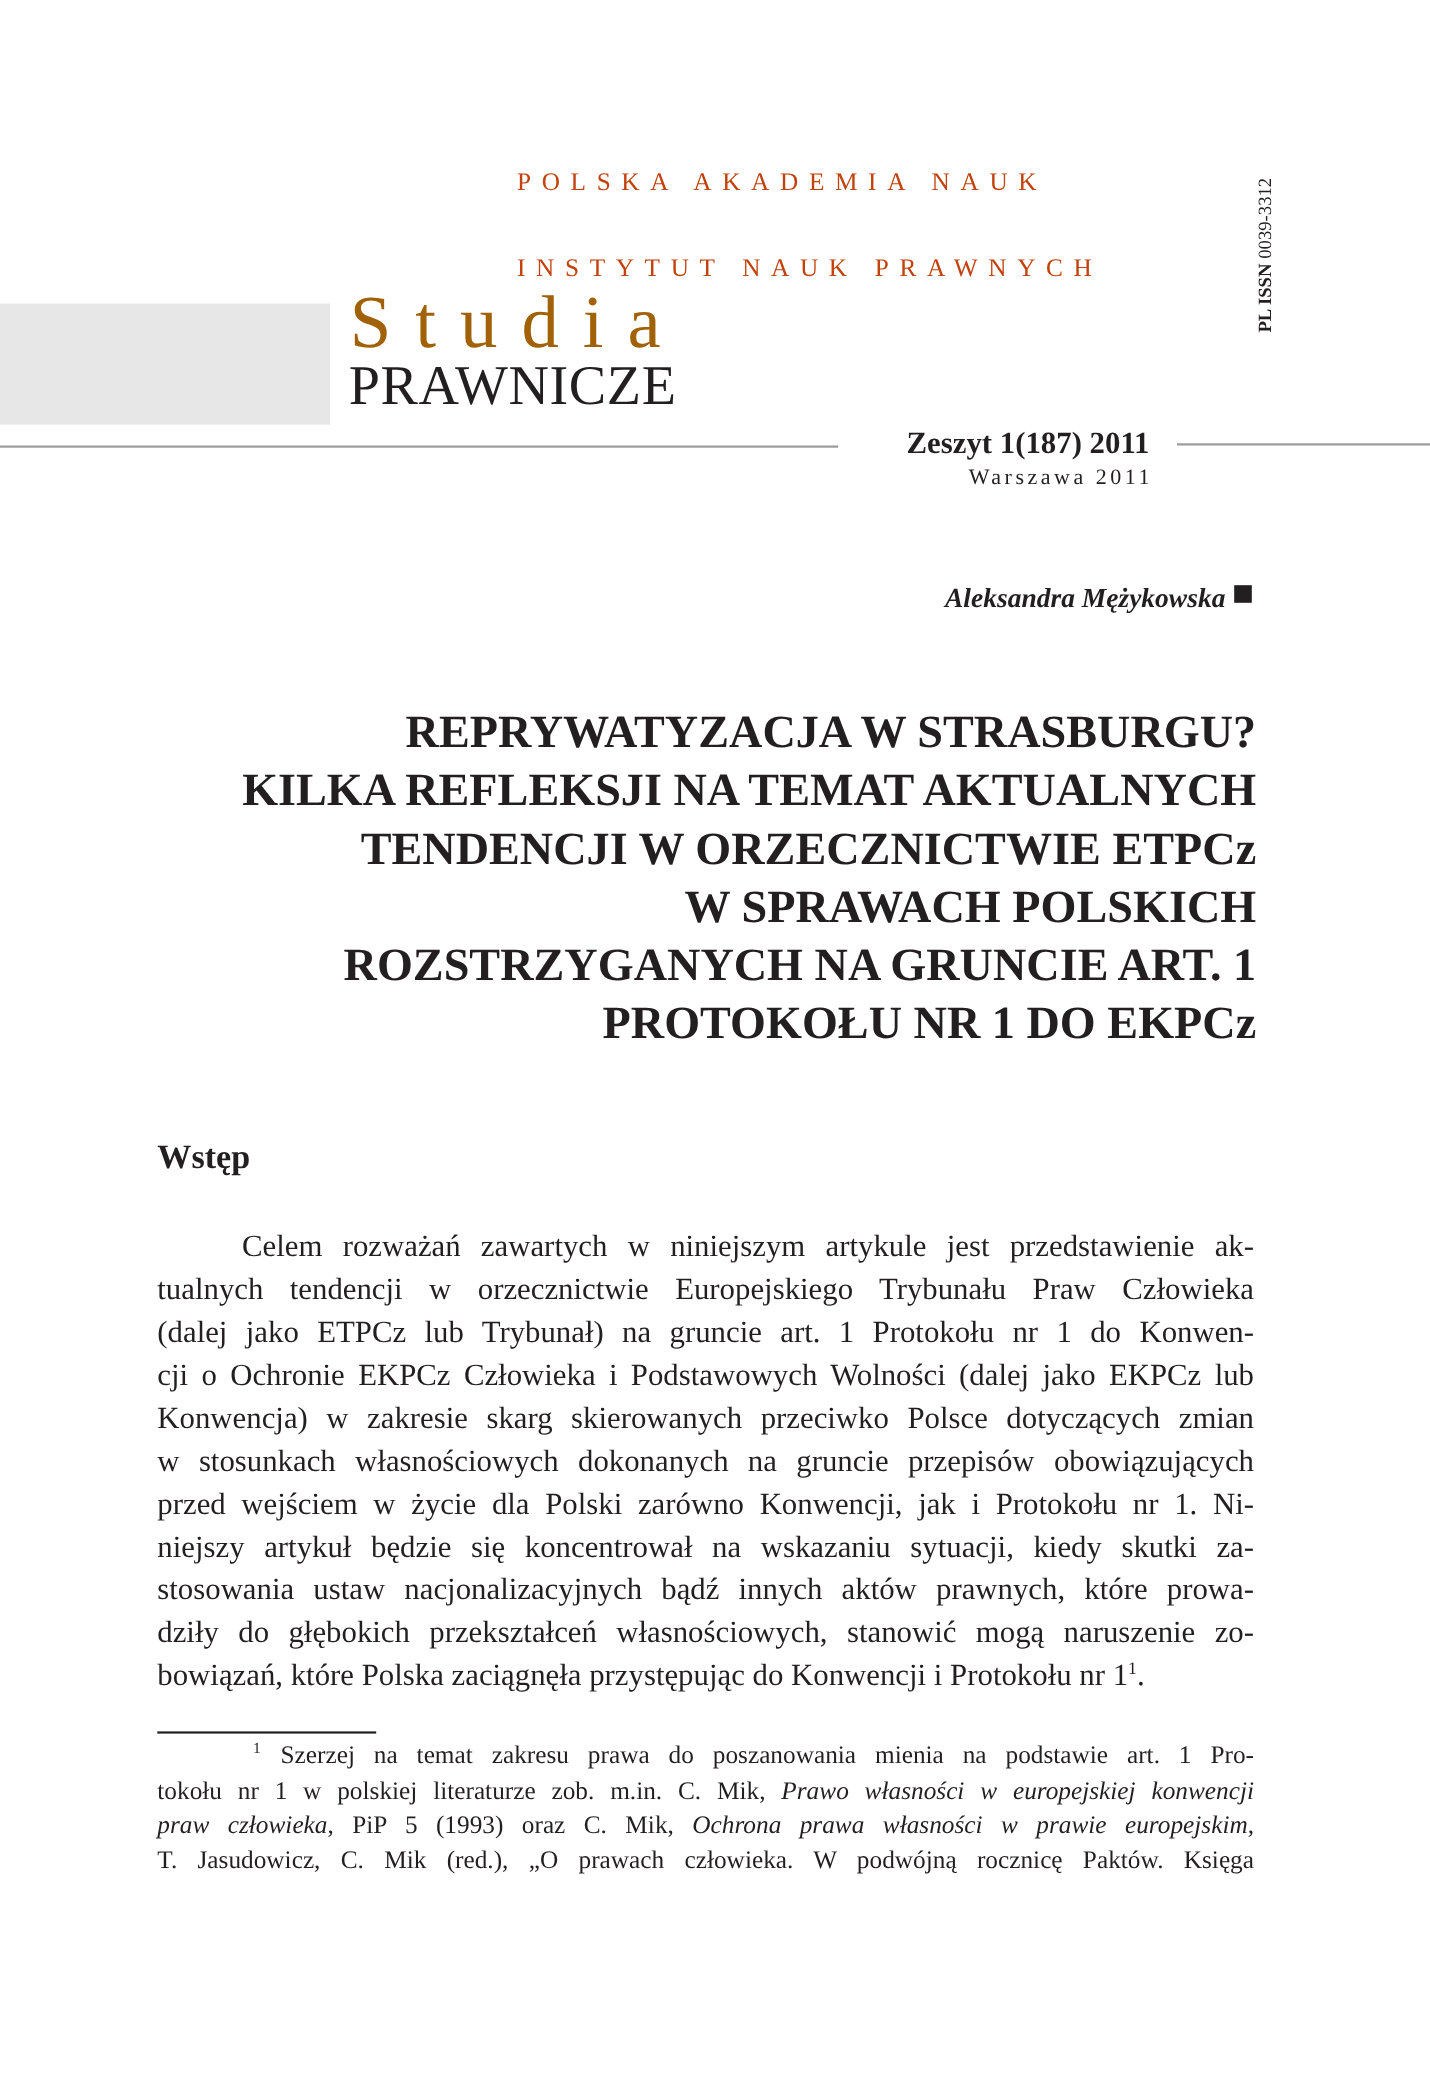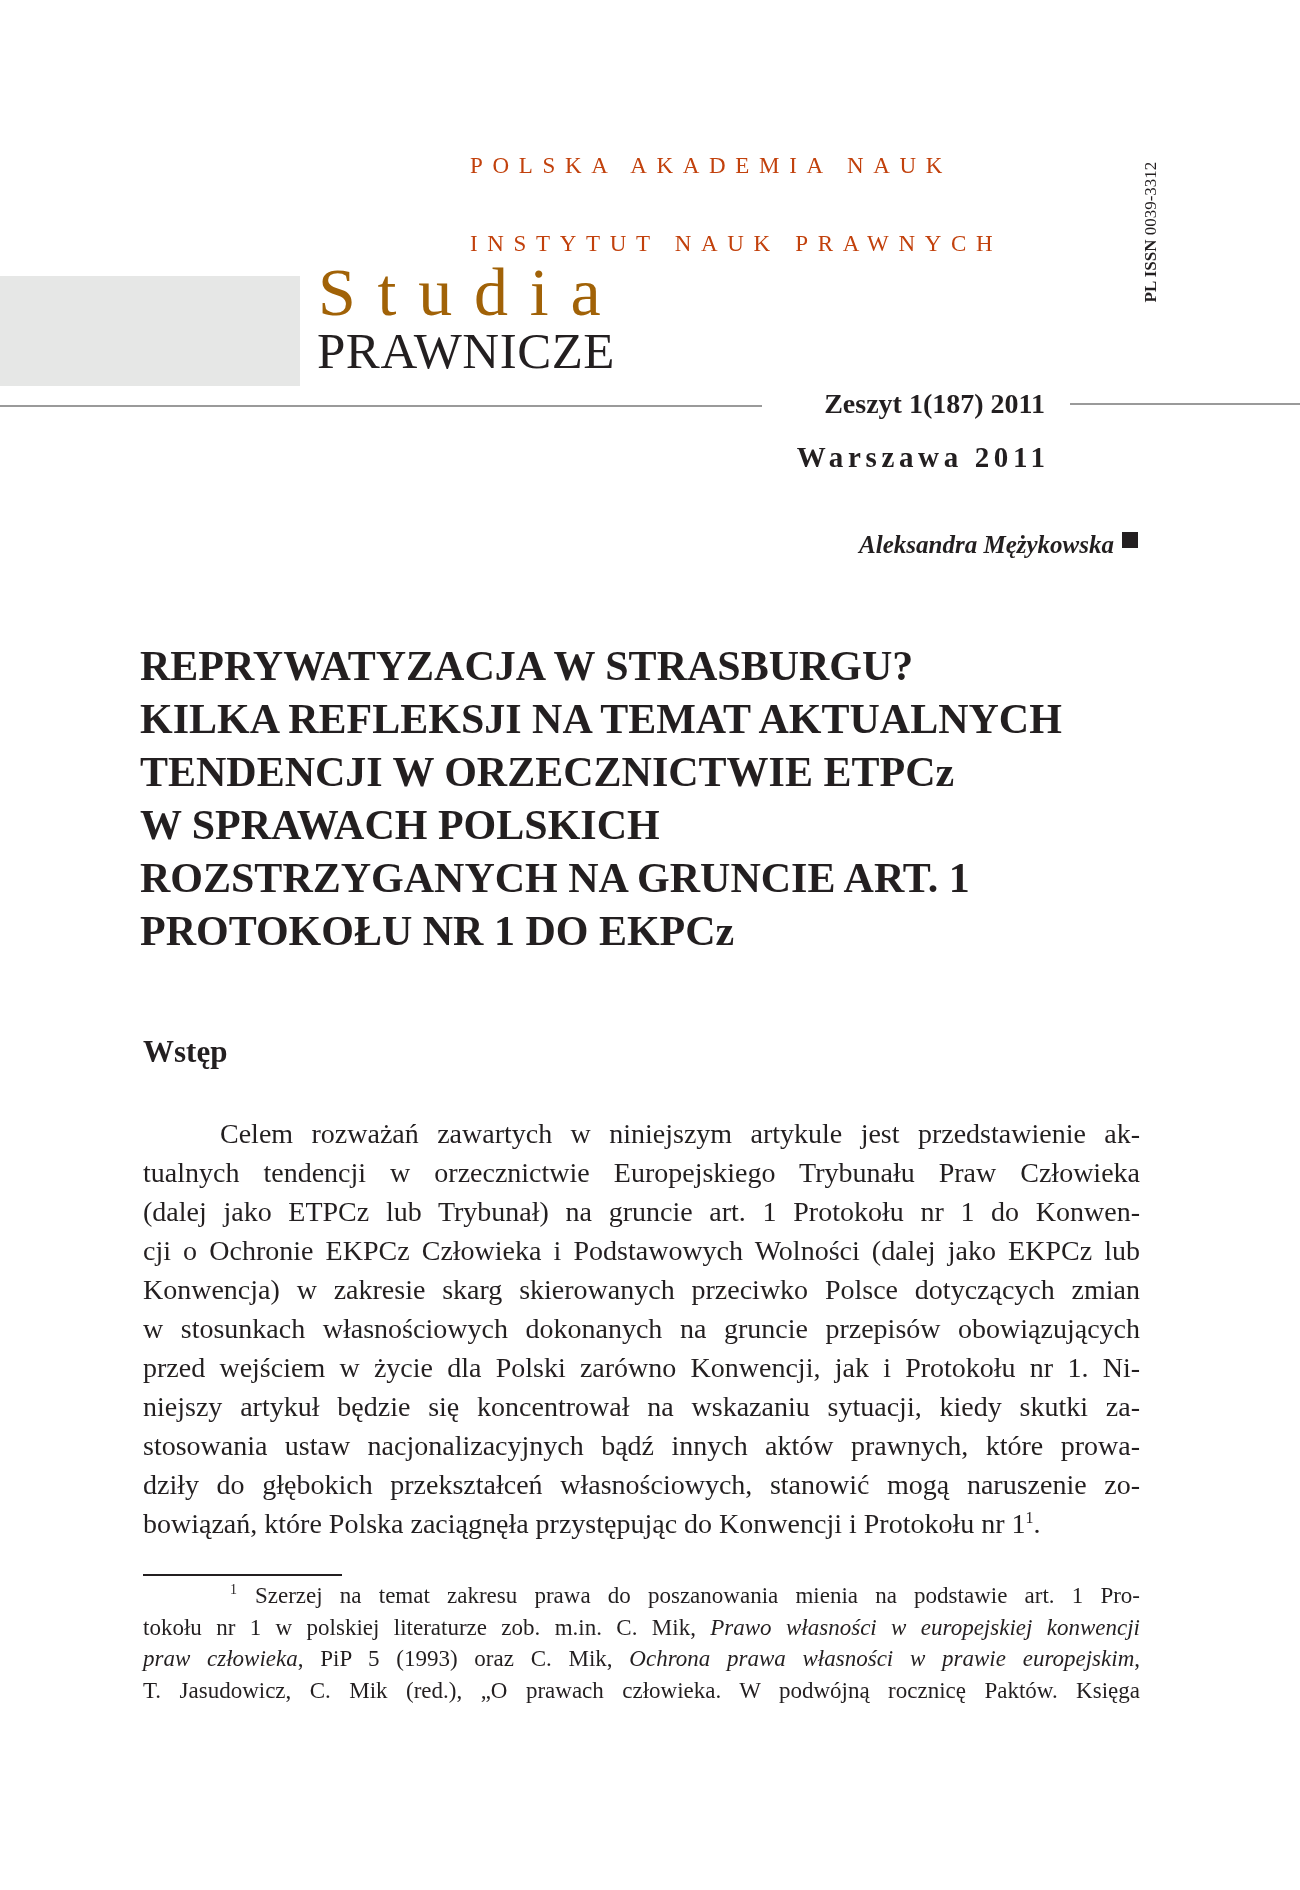--- a/index.html
+++ b/index.html
@@ -98,23 +98,23 @@
       top: 390px;
       font-size: 28px;
       font-weight: bold;
       line-height: 1;
       white-space: nowrap;
       text-align: right;
     }
     .city-line {
       position: absolute;
       right: 255px;
-      top: 443px;
-      font-size: 29px;
-      font-weight: bold;
+      top: 424px;
+      font-size: 20px;
+      font-weight: normal;
       letter-spacing: 0.16em;
       line-height: 1;
       white-space: nowrap;
       margin-right: -0.16em;
     }
 
     
     .author {
       position: absolute;
       right: 186px;
@@ -133,21 +133,21 @@
       height: 16px;
       background: #231f20;
     }
 
     
     .title-block {
       position: absolute;
       left: 140px;
       top: 640px;
       width: 1002px;
-      text-align: left;
+      text-align: right;
       font-size: 42px;
       font-weight: bold;
       line-height: 53px;
     }
     .title-line { display: block; white-space: nowrap; }
 
     
     .section-heading {
       position: absolute;
       left: 143px;

